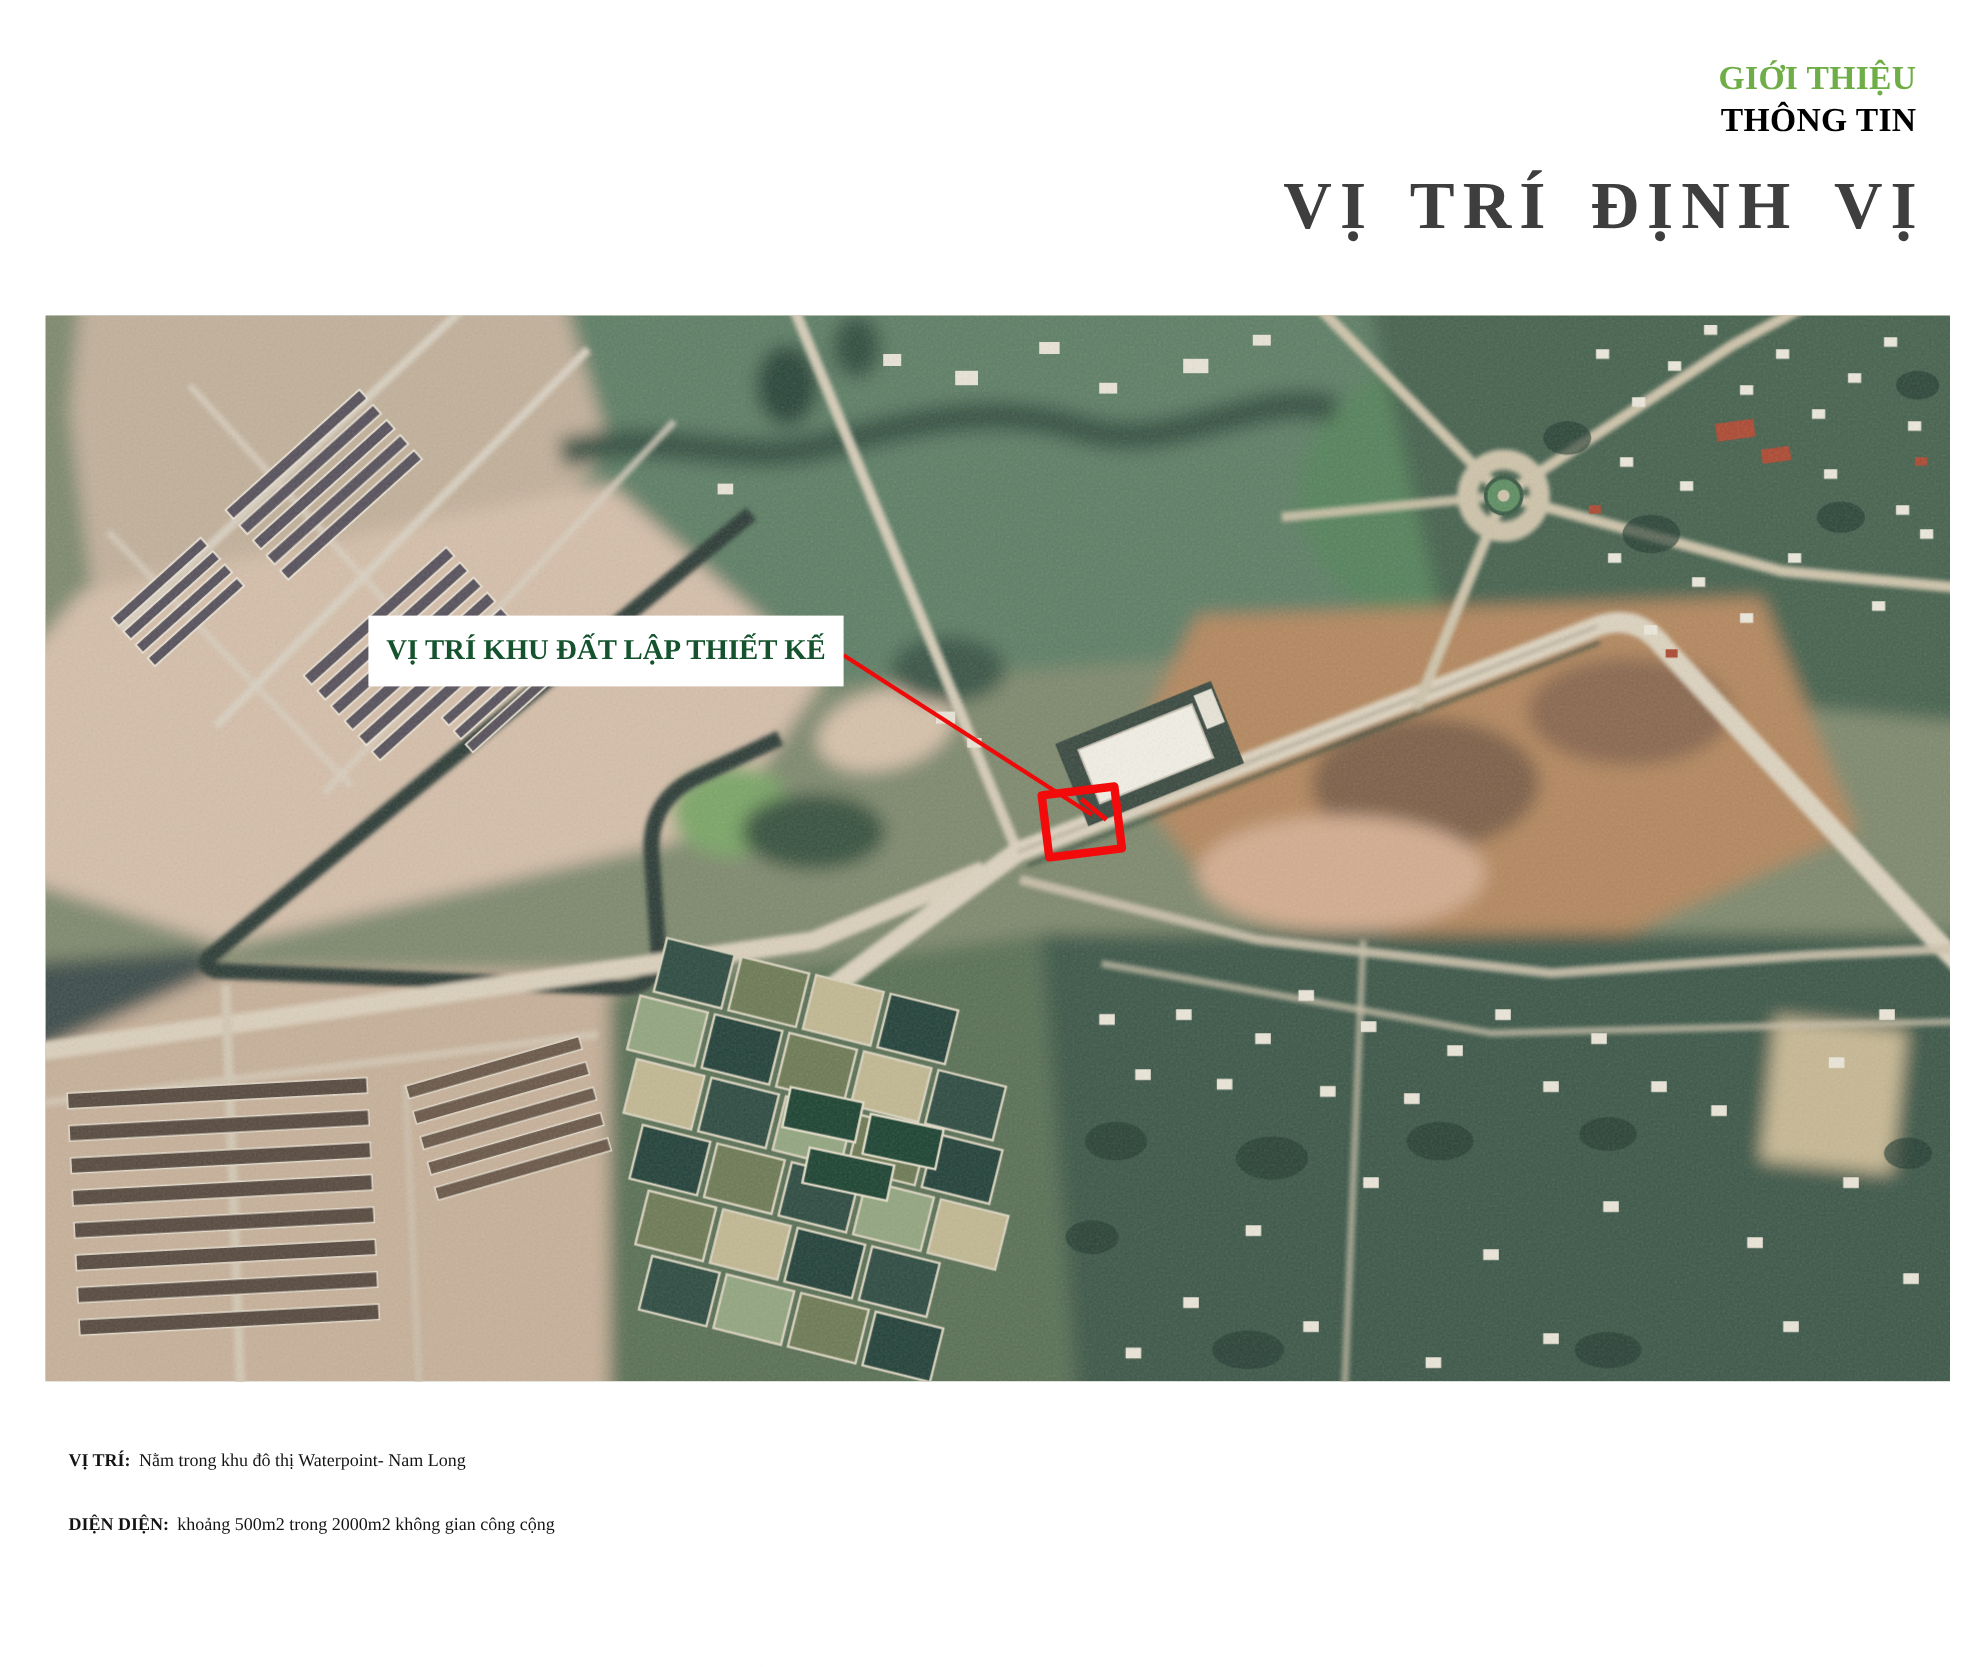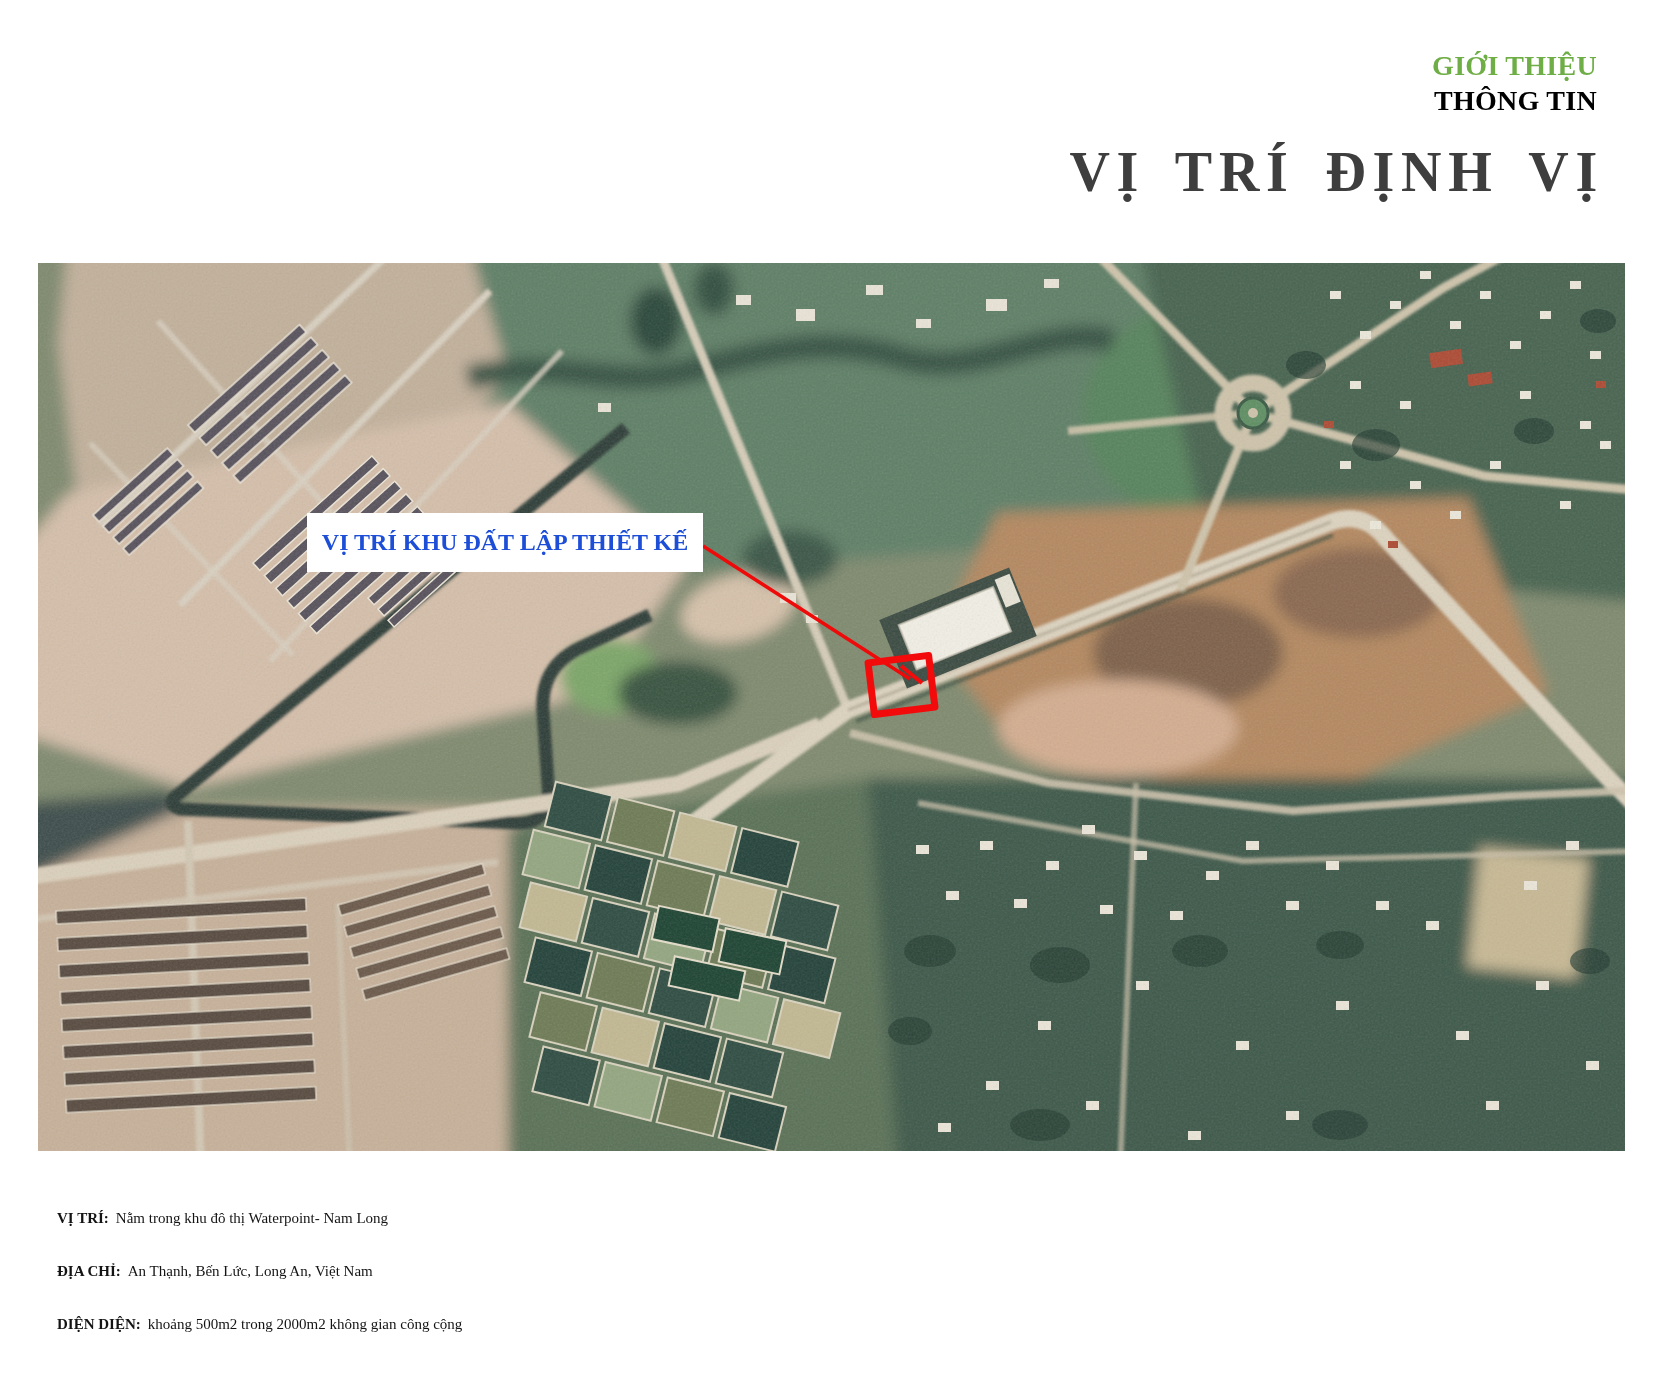--- a/index.html
+++ b/index.html
@@ -7,21 +7,21 @@
          font-family:Liberation Serif, serif;}
   .kicker{position:absolute;top:48px;right:59px;text-align:right;font-weight:bold;
           font-size:28px;line-height:35px;letter-spacing:.01em;}
   .kicker .k1{color:#6FAE47;}
   .kicker .k2{color:#000000;}
   .page-title{position:absolute;top:140px;right:52px;font-weight:bold;font-size:56px;
           letter-spacing:.12em;word-spacing:.18em;color:#3E3E3E;white-space:nowrap;}
   .map{position:absolute;left:38px;top:263px;width:1587px;height:888px;overflow:hidden;background:#7f8a6e;}
   .map svg{display:block;width:100%;height:100%;}
   .callout{position:absolute;left:269px;top:250px;width:396px;height:59px;background:#ffffff;
-           display:flex;align-items:center;justify-content:center;color:#1d4ed8;font-weight:bold;
+           display:flex;align-items:center;justify-content:center;color:#14532d;font-weight:bold;
            font-size:24px;white-space:nowrap;z-index:3;}
   .info{position:absolute;left:57px;top:1192px;font-size:15px;color:#141414;line-height:53px;}
   .info .lbl{font-weight:bold;margin-right:7px;}
 </style>
 </head>
 <body>
 
 <div class="slide">
 
   <div class="kicker">
@@ -298,20 +298,17 @@
     </svg>
 
     <div class="callout">VỊ TRÍ KHU ĐẤT LẬP THIẾT KẾ</div>
   </div>
 
   <div class="info">
     <div class="row">
       <span class="lbl">VỊ TRÍ:</span><span>Nằm trong khu đô thị Waterpoint- Nam Long</span>
     </div>
     <div class="row">
-      <span class="lbl">ĐỊA CHỈ:</span><span>An Thạnh, Bến Lức, Long An, Việt Nam</span>
-    </div>
-    <div class="row">
       <span class="lbl">DIỆN DIỆN:</span><span>khoảng 500m2 trong 2000m2 không gian công cộng</span>
     </div>
   </div>
 
 </div>
 
 </body></html>

